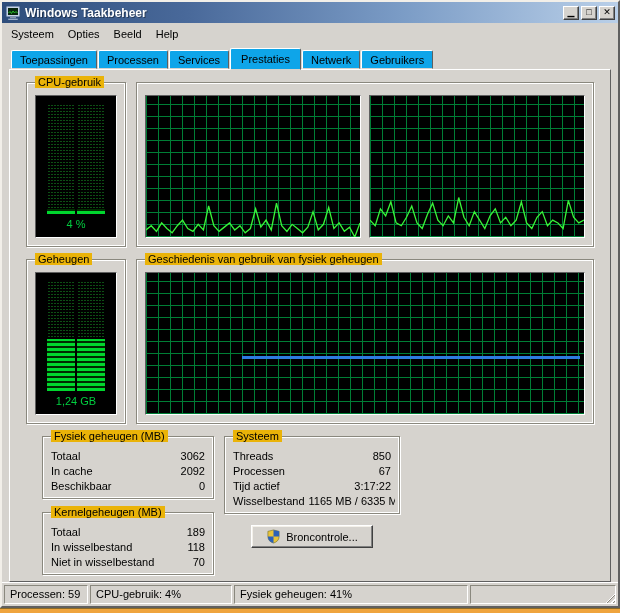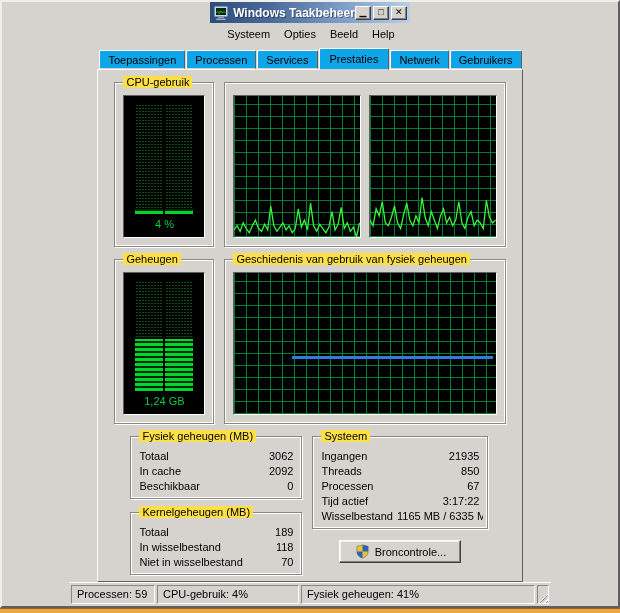--- a/index.html
+++ b/index.html
@@ -1,20 +1,20 @@
 <!DOCTYPE html>
 <html><head>
 <meta charset="utf-8">
 <style>
   * { box-sizing: border-box; margin: 0; padding: 0; }
   html,body { width:620px; height:613px; overflow:hidden; background:#d6d3ce;
               font-family:"Liberation Sans","DejaVu Sans",sans-serif; font-size:11px; color:#000; }
 
   .window { width:620px; height:608px; display:flex; flex-direction:column;
-            background:#d6d3ce; border:2px solid; border-color:#f2efe9 #5f5f5f #5f5f5f #f2efe9;align-items:center; }
+            background:#d6d3ce; border:2px solid; border-color:#f2efe9 #5f5f5f #5f5f5f #f2efe9; }
 
   
   .titlebar { height:21px; flex:0 0 21px; display:flex; align-items:center; padding:0 3px;
               background:linear-gradient(90deg,#2e4d7b 0%,#49699a 30%,#7b9cc6 65%,#b9cfe8 100%); }
   .app-icon { width:16px; height:14px; margin-right:4px; flex:0 0 16px; }
   .title-text { color:#fff; font-weight:bold; font-size:12px; flex:1;
                 text-shadow:1px 1px 0 rgba(0,0,0,.4); white-space:nowrap; }
   .winbtns { display:flex; gap:2px; }
   .winbtn { width:16px; height:14px; background:#d6d3ce; border:1px solid;
             border-color:#fff #404040 #404040 #fff; box-shadow:inset -1px -1px 0 #808080;
@@ -30,21 +30,21 @@
   .tab { background:#0ea5e9; border:1px solid; border-color:#fff #5f5f5f #d6d3ce #fff;
          border-radius:2px 2px 0 0; padding:3px 8px 2px; height:19px; margin-right:1px; position:relative; }
   .tab.selected { height:22px; padding:4px 10px 3px; margin-top:-3px; z-index:3; margin-bottom:-1px; }
   .tab-page { flex:1; border:1px solid; border-color:#fff #5f5f5f #5f5f5f #fff;
               padding:12px 16px 10px 16px; display:flex; flex-direction:column; gap:12px; min-height:0; }
 
   
   .groupbox { position:relative; border:1px solid #8a887e;
               box-shadow:inset 1px 1px 0 #fff, inset -1px -1px 0 #fff, 1px 1px 0 #fff;
               padding:12px 8px 8px; }
-  .gb-title { position:absolute; top:-7px; left:8px; background:#fde047; padding:0 3px; white-space:nowrap; }
+  .gb-title { position:absolute; top:-7px; left:8px; background:#eab308; padding:0 3px; white-space:nowrap; }
 
   .row1, .row2 { display:flex; gap:10px; flex:0 0 165px; }
   .row3 { display:flex; gap:10px; flex:1;margin-left:16px; }
   .meter-group { width:100px; flex:0 0 100px; }
   .hist-group { flex:1; display:flex; gap:8px; }
 
   
   .meter { position:relative; width:100%; height:100%; background:#000;
            border:1px solid; border-color:#5f5f5f #fff #fff #5f5f5f;
            display:flex; flex-direction:column; }
@@ -216,24 +216,20 @@
             <div class="irow">
                 <span>Niet in wisselbestand</span>
                 <span class="v">70</span>
               </div>
           </div>
         </div>
         <div class="col-mid">
           <div class="groupbox infobox">
             <span class="gb-title">Systeem</span>
             <div class="irow">
-                <span>Ingangen</span>
-                <span class="v">21935</span>
-              </div>
-            <div class="irow">
                 <span>Threads</span>
                 <span class="v">850</span>
               </div>
             <div class="irow">
                 <span>Processen</span>
                 <span class="v">67</span>
               </div>
             <div class="irow">
                 <span>Tijd actief</span>
                 <span class="v">3:17:22</span>

